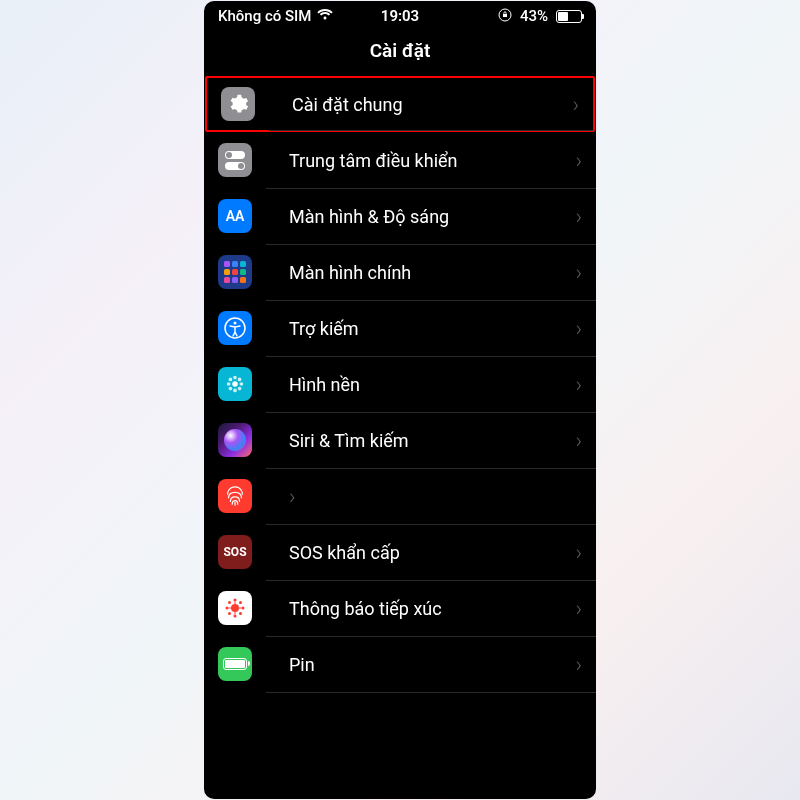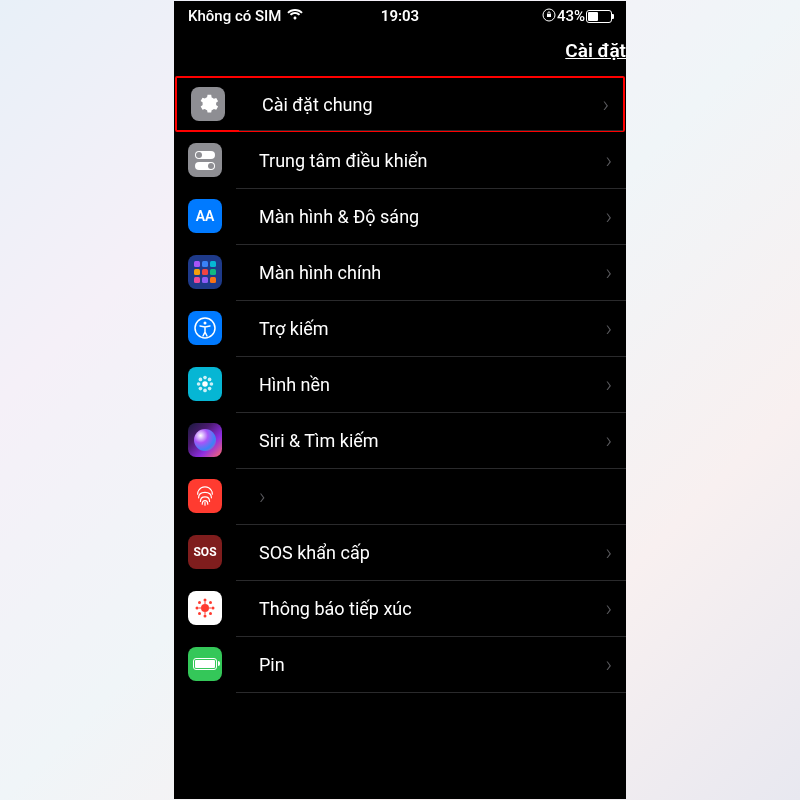--- a/index.html
+++ b/index.html
@@ -10,24 +10,24 @@
   body {
     width: 800px;
     height: 800px;
     background: linear-gradient(135deg, #e8f0f8 0%, #f5f0f8 25%, #f0f5f8 50%, #f8f0f0 75%, #e8e8f0 100%);
     display: flex;
     justify-content: center;
     align-items: center;
     font-family: -apple-system, BlinkMacSystemFont, "Segoe UI", Roboto, sans-serif;
   }
   .phone {
-    width: 452px;
+    width: 392px;
     height: 798px;
     background: #000;
-    border-radius: 0;
+    border-radius: 10px;
     position: relative;
     overflow: hidden;
   }
   .status-bar {
     height: 30px;
     display: flex;
     align-items: center;
     justify-content: space-between;
     padding: 0 14px;
     color: #fff;
@@ -41,21 +41,21 @@
   }
   .status-center {
     position: absolute;
     left: 50%;
     transform: translateX(-50%);
     font-weight: 600;
   }
   .status-right {
     display: flex;
     align-items: center;
-    gap: 1px;
+    gap: 8px;
   }
   .battery-icon {
     width: 26px;
     height: 13px;
     border: 1px solid #fff;
     border-radius: 3px;
     position: relative;
   }
   .battery-icon::after {
     content: "";
@@ -70,26 +70,25 @@
   .battery-fill {
     position: absolute;
     left: 1px;
     top: 1px;
     bottom: 1px;
     width: 43%;
     background: #fff;
     border-radius: 1px;
   }
   .header {
-    text-align: right;
+    text-align: center;
     color: #fff;
     font-size: 19px;
     font-weight: 600;
     padding: 8px 0 14px 0;
-    text-decoration: underline;
   }
   .list {
     display: flex;
     flex-direction: column;
   }
   .row {
     display: flex;
     align-items: center;
     height: 56px;
     padding: 0 14px;

